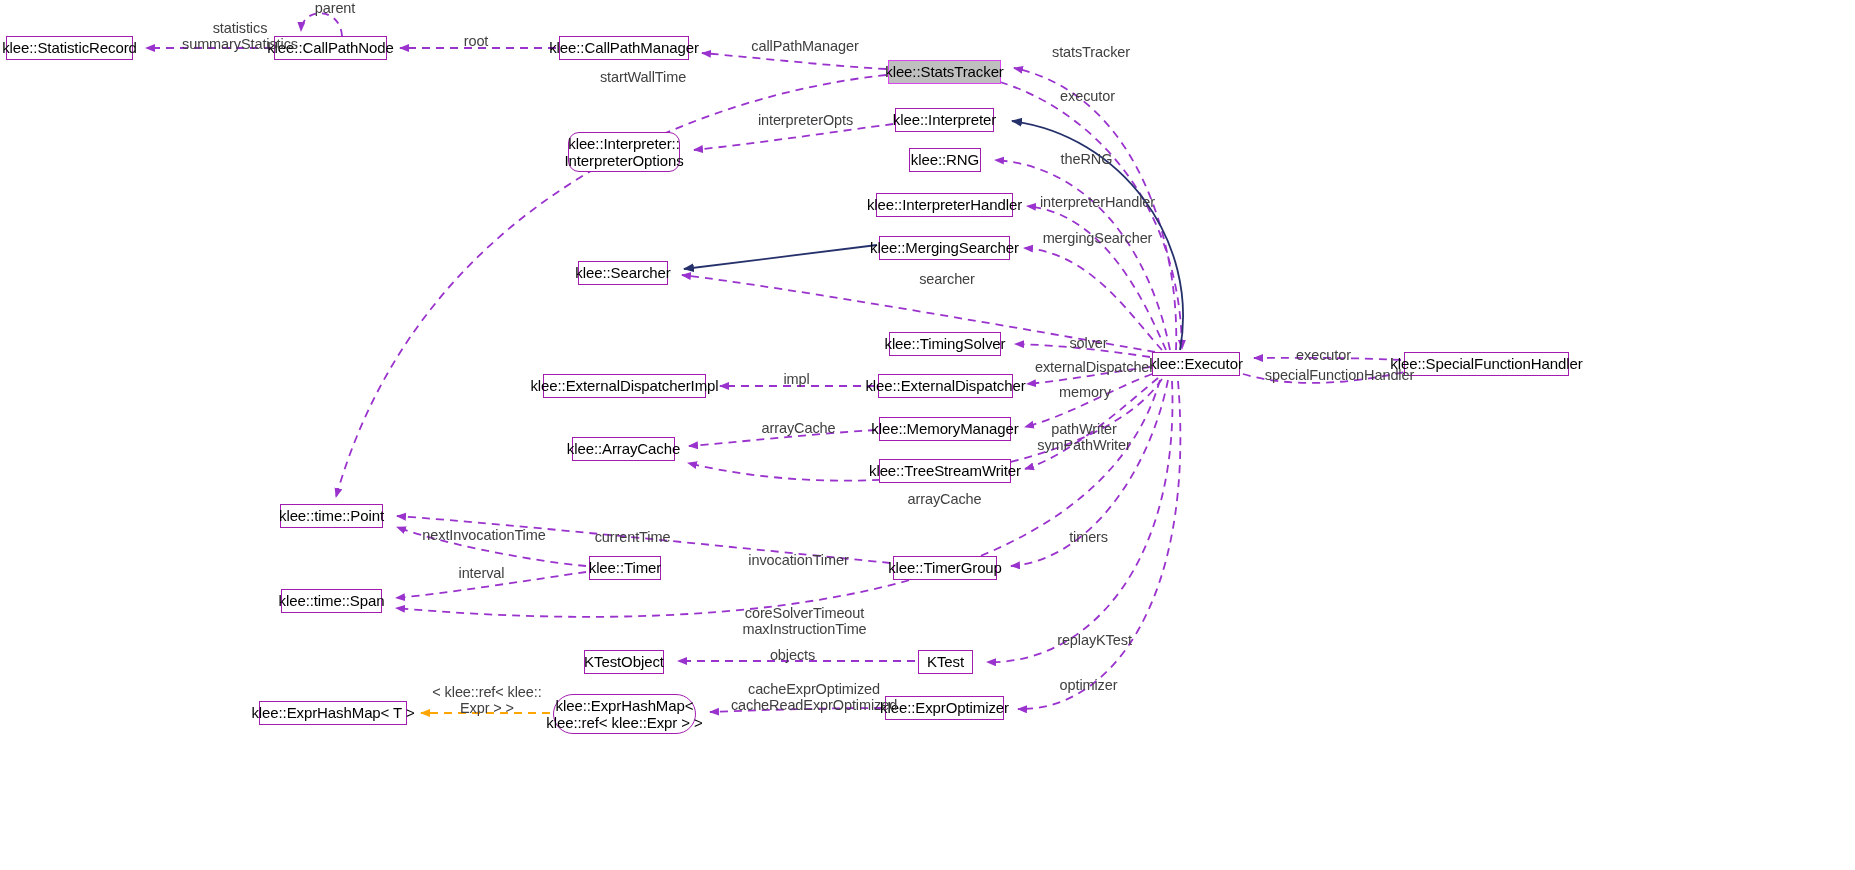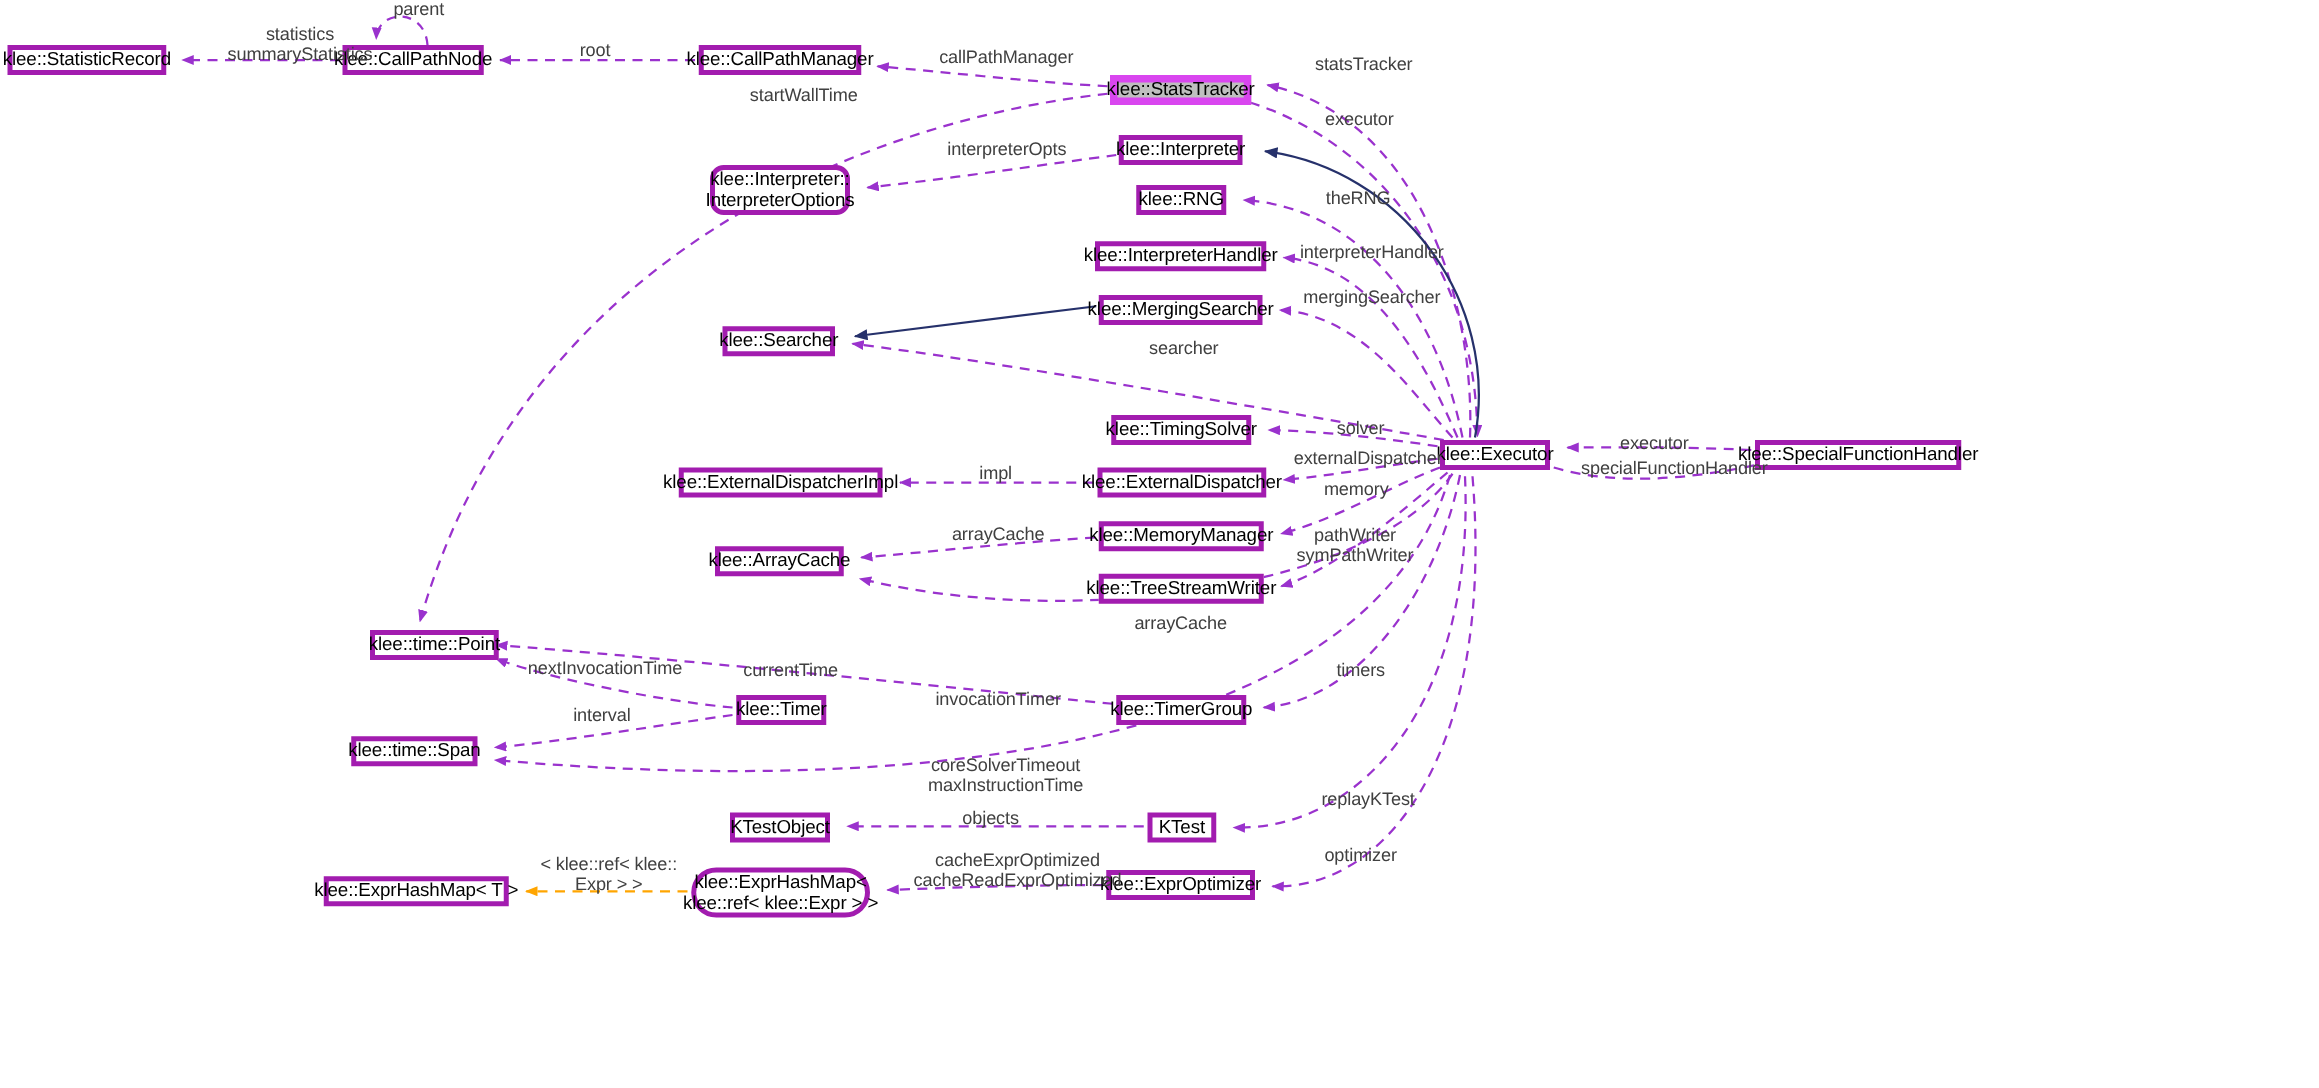--- a/index.html
+++ b/index.html
@@ -2,34 +2,34 @@
 <html><head>
 <meta charset="utf-8">
 <style>
   html,body{margin:0;padding:0;background:#ffffff;}
   body{font-family:"Liberation Sans","DejaVu Sans",sans-serif;}
   #canvas{position:relative;width:1855px;height:870px;background:#ffffff;overflow:hidden;}
   svg.edges{position:absolute;left:0;top:0;width:1855px;height:870px;pointer-events:none;}
   .node{
     position:absolute;
     box-sizing:border-box;
-    border:4px solid #a21caf;
+    border:1px solid #a21caf;
     background:#ffffff;
     color:#000000;
     font-size:15px;
     line-height:16px;
     display:flex;
     align-items:center;
     justify-content:center;
     text-align:center;
     white-space:pre;
     letter-spacing:-0.1px;
     z-index:3;
   }
-  .node.hl{background:#bfbfbf;border:6px solid #d946ef;}
+  .node.hl{background:#bfbfbf;border:1px solid #d946ef;}
   .node.two{line-height:17px;}
   .elabel{
     position:absolute;
     font-size:14.5px;
     line-height:15.5px;
     color:#404040;
     white-space:pre;
     text-align:center;
     z-index:4;
     letter-spacing:-0.1px;
@@ -141,21 +141,21 @@
   <div class="node" style="left:879px;top:236px;width:131px;height:24px;">klee::MergingSearcher</div>
   <div class="node" style="left:578px;top:261px;width:90px;height:24px;">klee::Searcher</div>
   <div class="node" style="left:889px;top:332px;width:112px;height:24px;">klee::TimingSolver</div>
   <div class="node" style="left:1152px;top:352px;width:88px;height:24px;">klee::Executor</div>
   <div class="node" style="left:1404px;top:352px;width:165px;height:24px;">klee::SpecialFunctionHandler</div>
   <div class="node" style="left:543px;top:374px;width:163px;height:24px;">klee::ExternalDispatcherImpl</div>
   <div class="node" style="left:878px;top:374px;width:135px;height:24px;">klee::ExternalDispatcher</div>
   <div class="node" style="left:879px;top:417px;width:132px;height:24px;">klee::MemoryManager</div>
   <div class="node" style="left:572px;top:437px;width:103px;height:24px;">klee::ArrayCache</div>
   <div class="node" style="left:879px;top:459px;width:132px;height:24px;">klee::TreeStreamWriter</div>
-  <div class="node" style="left:280px;top:504px;width:103px;height:24px;margin-left:16px;">klee::time::Point</div>
+  <div class="node" style="left:280px;top:504px;width:103px;height:24px;">klee::time::Point</div>
   <div class="node" style="left:589px;top:556px;width:72px;height:24px;">klee::Timer</div>
   <div class="node" style="left:893px;top:556px;width:104px;height:24px;">klee::TimerGroup</div>
   <div class="node" style="left:281px;top:589px;width:101px;height:24px;">klee::time::Span</div>
   <div class="node" style="left:584px;top:650px;width:80px;height:24px;">KTestObject</div>
   <div class="node" style="left:918px;top:650px;width:55px;height:24px;">KTest</div>
   <div class="node" style="left:259px;top:701px;width:148px;height:24px;">klee::ExprHashMap&lt; T &gt;</div>
   <div class="node two" style="left:553px;top:694px;width:143px;height:40px;border-radius:20px;">klee::ExprHashMap&lt;
 klee::ref&lt; klee::Expr &gt; &gt;</div>
   <div class="node" style="left:885px;top:696px;width:119px;height:24px;">klee::ExprOptimizer</div>
 

